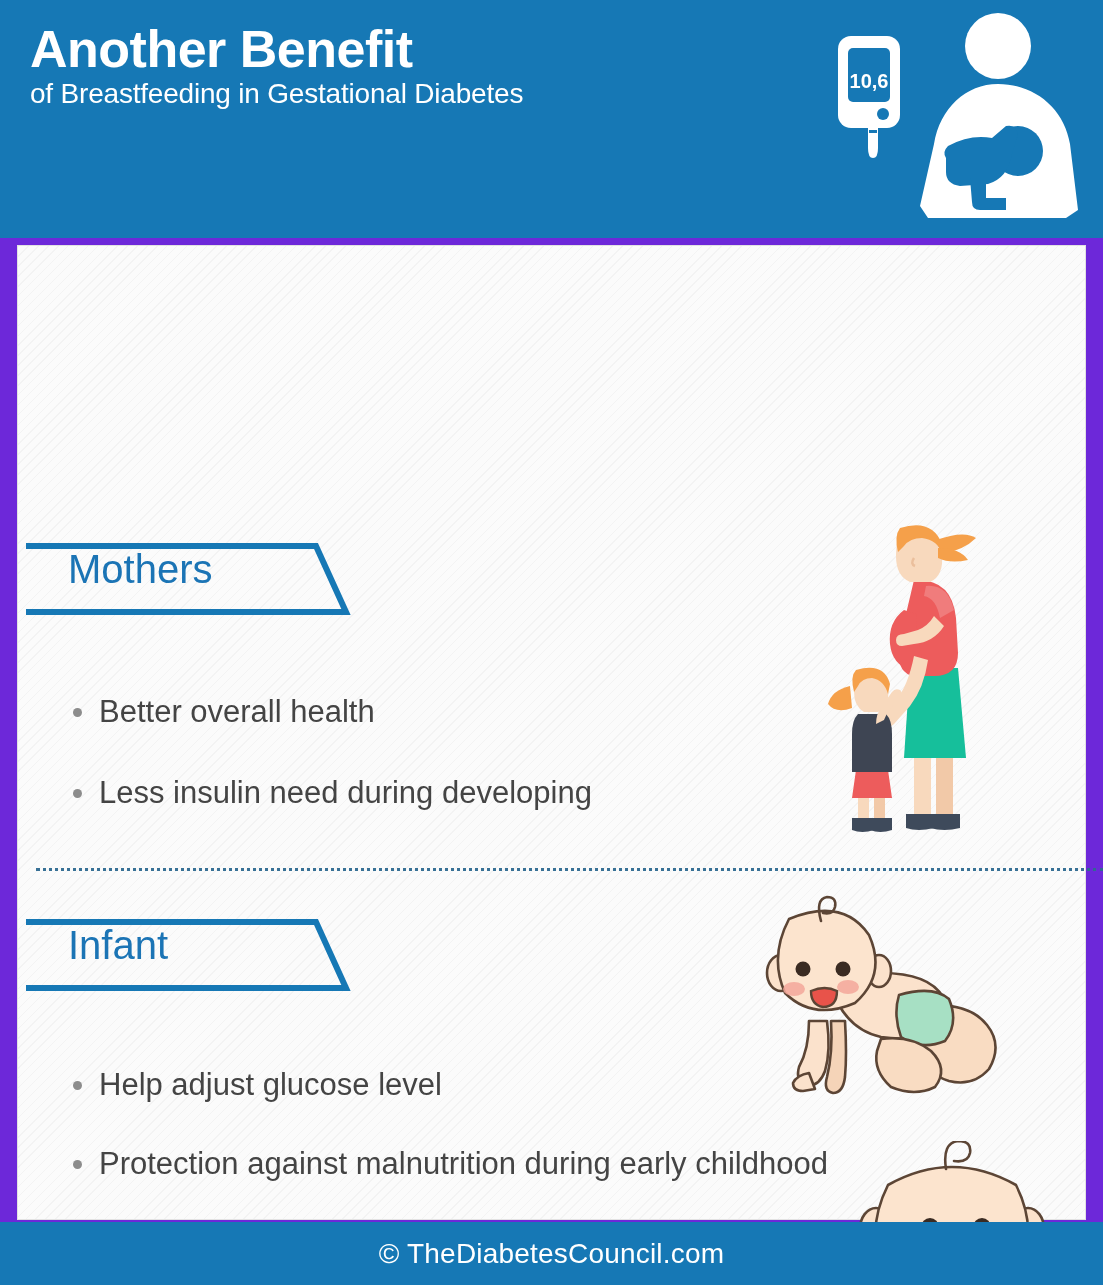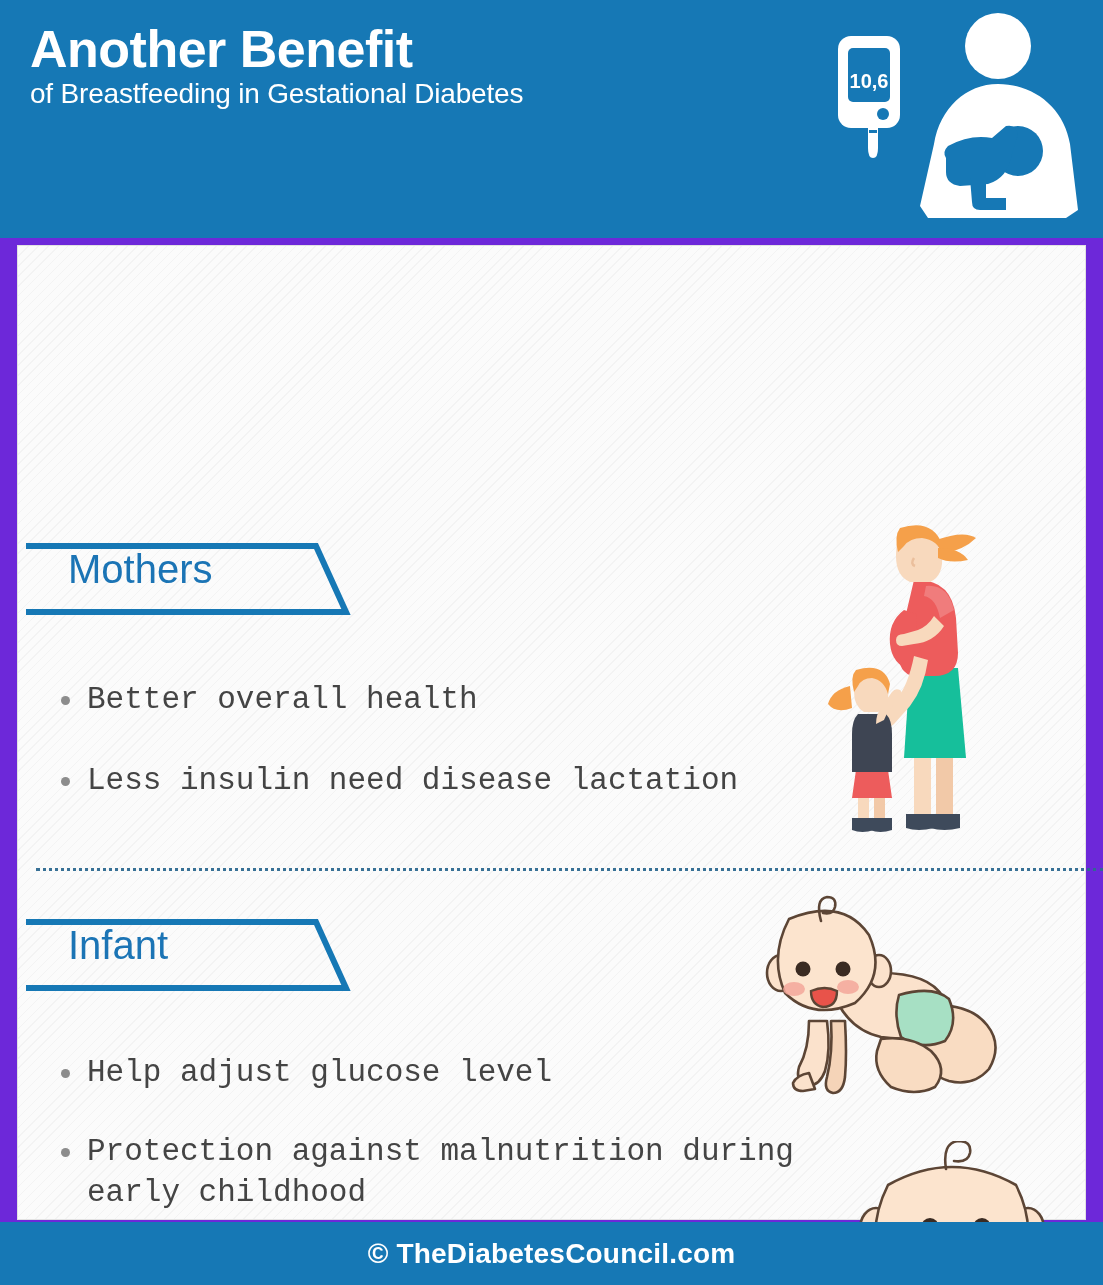--- a/index.html
+++ b/index.html
@@ -103,24 +103,23 @@
     font-size: 40px;
     color: #1B74B5;
     white-space: nowrap;
   }
   #banner-mothers { left: 8px; top: 297px; width: 330px; }
   #banner-infant  { left: 8px; top: 673px; width: 330px; }
 
   
   .bullet-list {
     position: absolute;
-    margin: 4px;
+    margin: 16px;
     padding: 0;
     list-style: none;
-    font-family: Liberation Mono, monospace;
   }
   .bullet-item {
     position: relative;
     padding-left: 48px;
     color: #444444;
     font-size: 31px;
     line-height: 1.32;
   }
   .bullet-item .dot {
     position: absolute;
@@ -151,21 +150,20 @@
     height: 63px;
     background: #1678B5;
     display: flex;
     align-items: center;
     justify-content: center;
   }
   .footer-text {
     color: #ffffff;
     font-size: 28px;
     letter-spacing: 0.2px;
-    font-weight: bold;
   }
 </style>
 </head>
 <body>
 
 <div id="infographic">
 
   <div class="header">
 
     <div class="header-title">
@@ -208,21 +206,21 @@
       <span class="banner-label">Mothers</span>
     </div>
 
     <ul class="bullet-list" id="list-mothers">
       <li class="bullet-item">
         <span class="dot"></span>
         <span>Better overall health</span>
       </li>
       <li class="bullet-item">
         <span class="dot"></span>
-        <span>Less insulin need disease lactation</span>
+        <span>Less insulin need during developing</span>
       </li>
     </ul>
 
     <svg class="illo" id="illo-mother-child" viewBox="0 0 230 325">
 
       <g>
 
         <rect x="96" y="232" width="17" height="72" fill="#F8D9BD"></rect>
         <rect x="118" y="232" width="17" height="72" fill="#F2C9A8"></rect>
 

